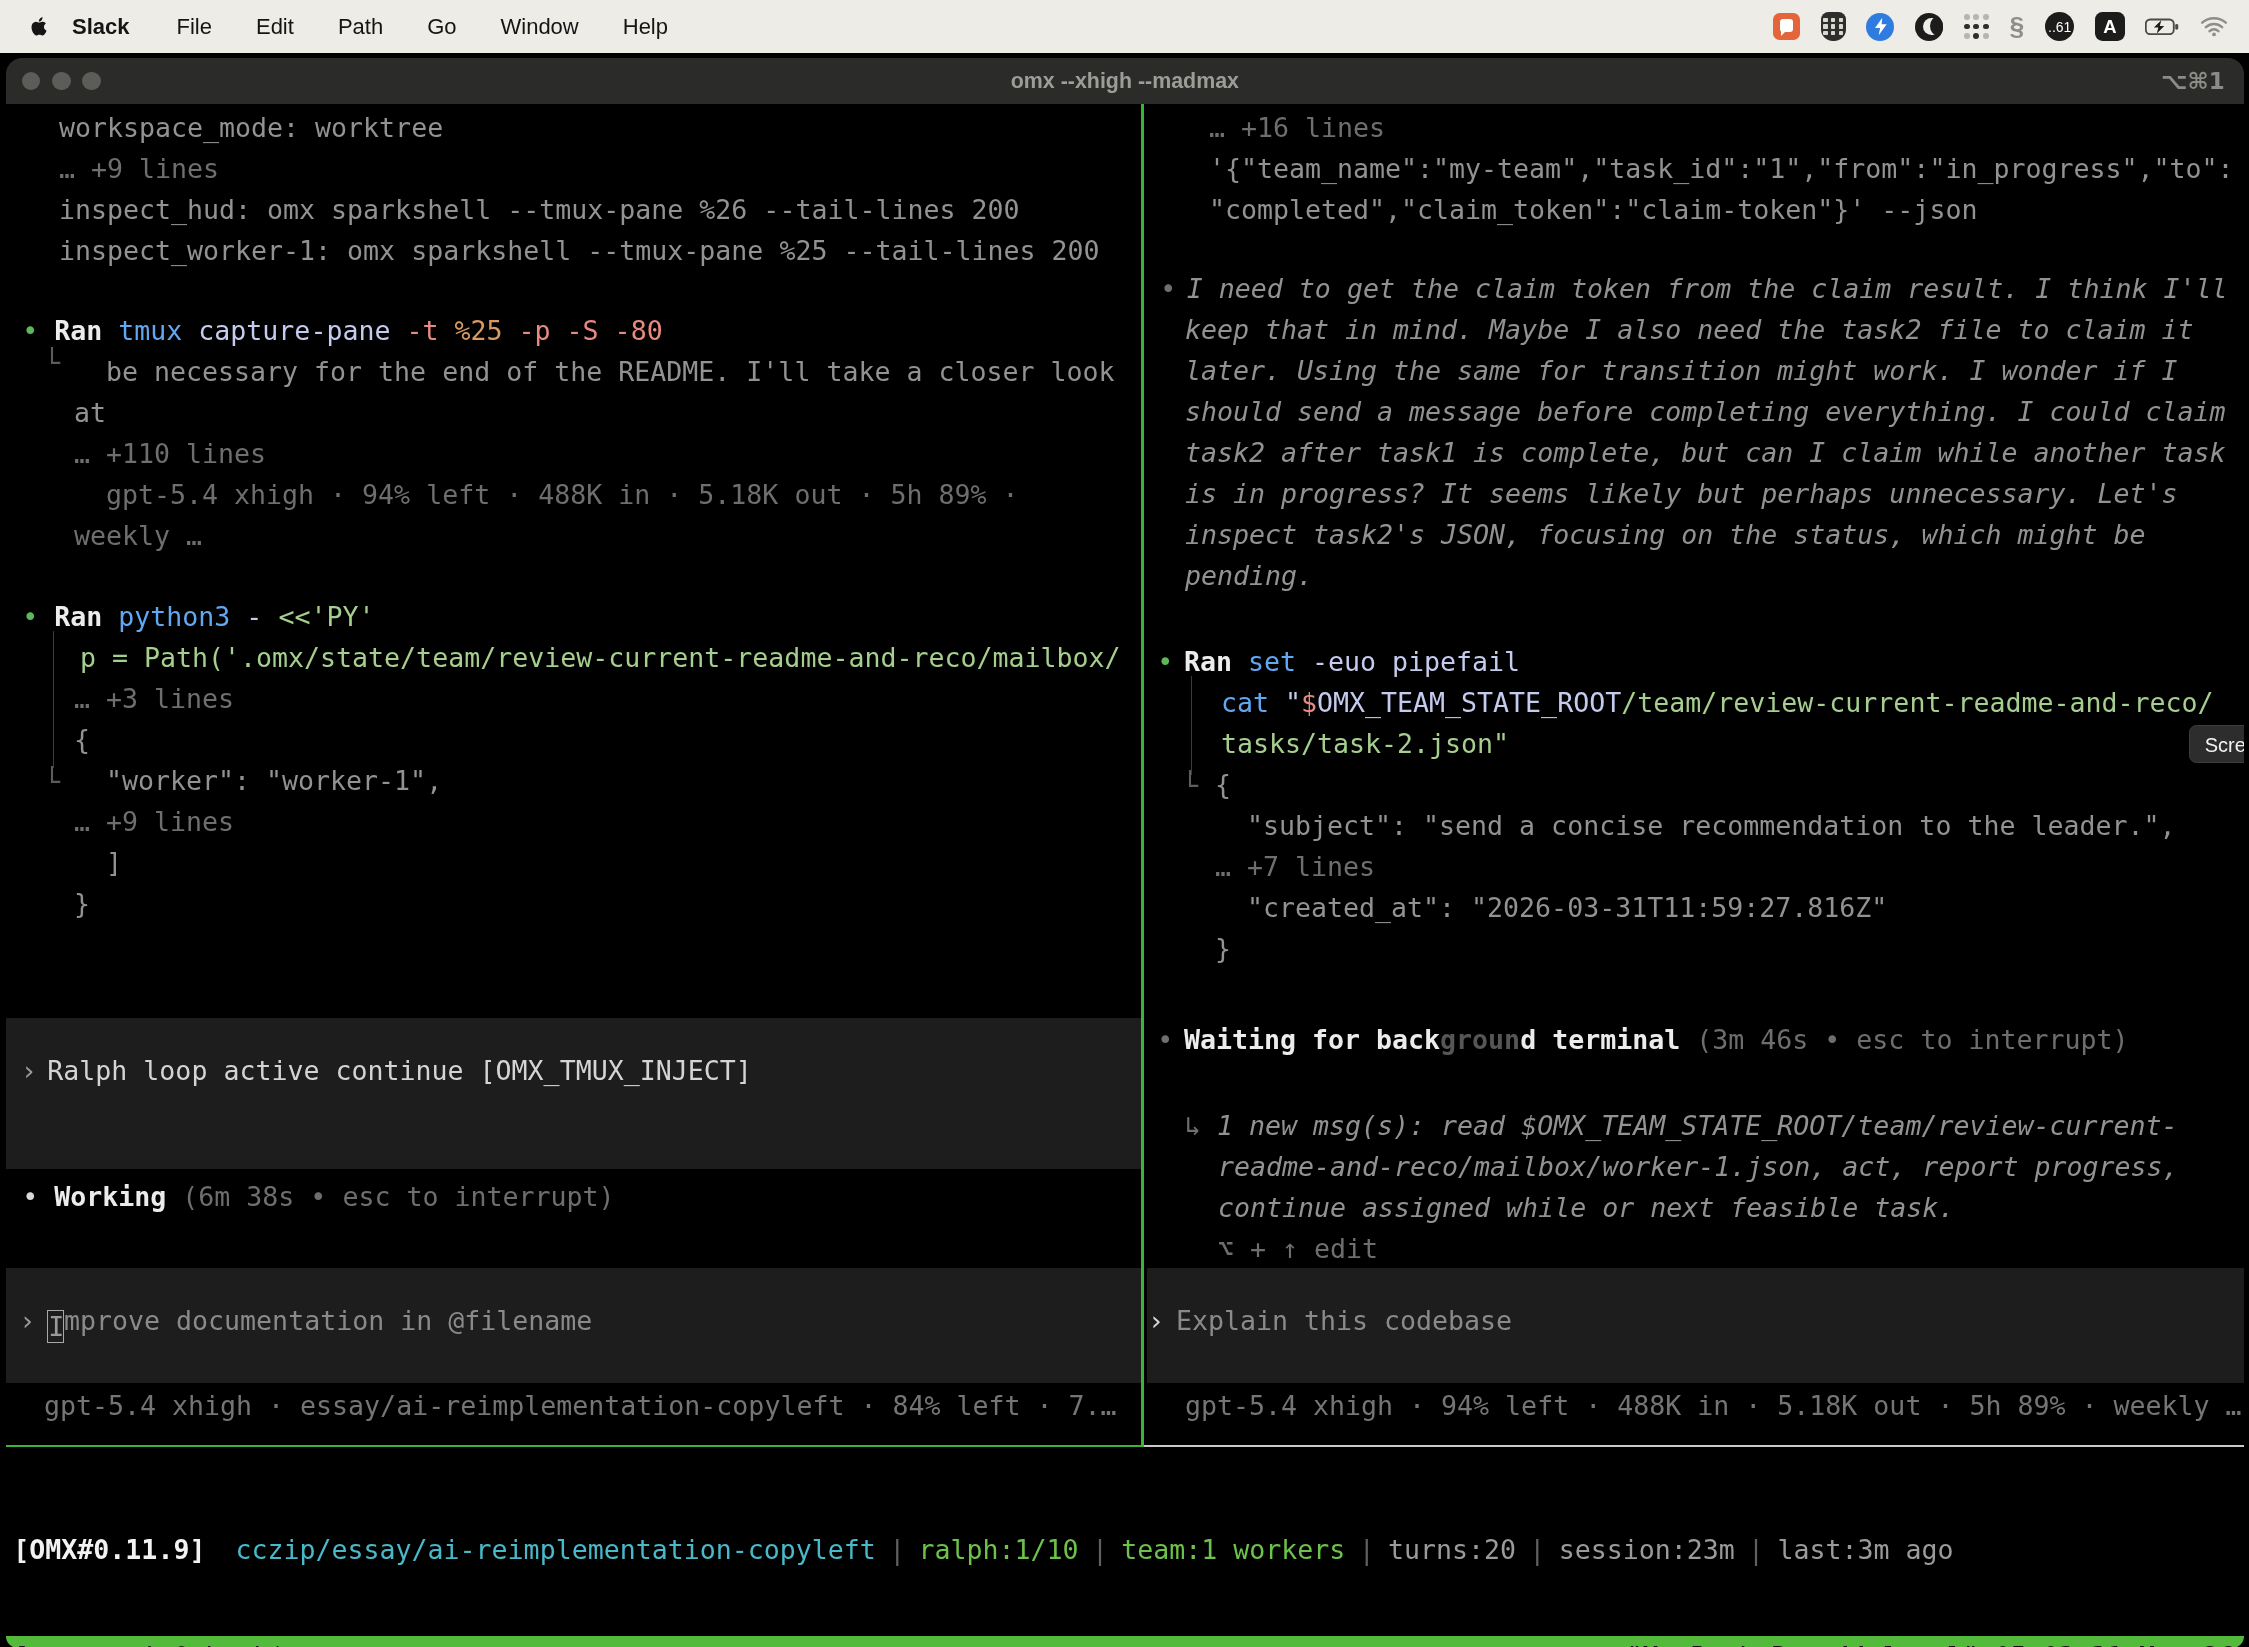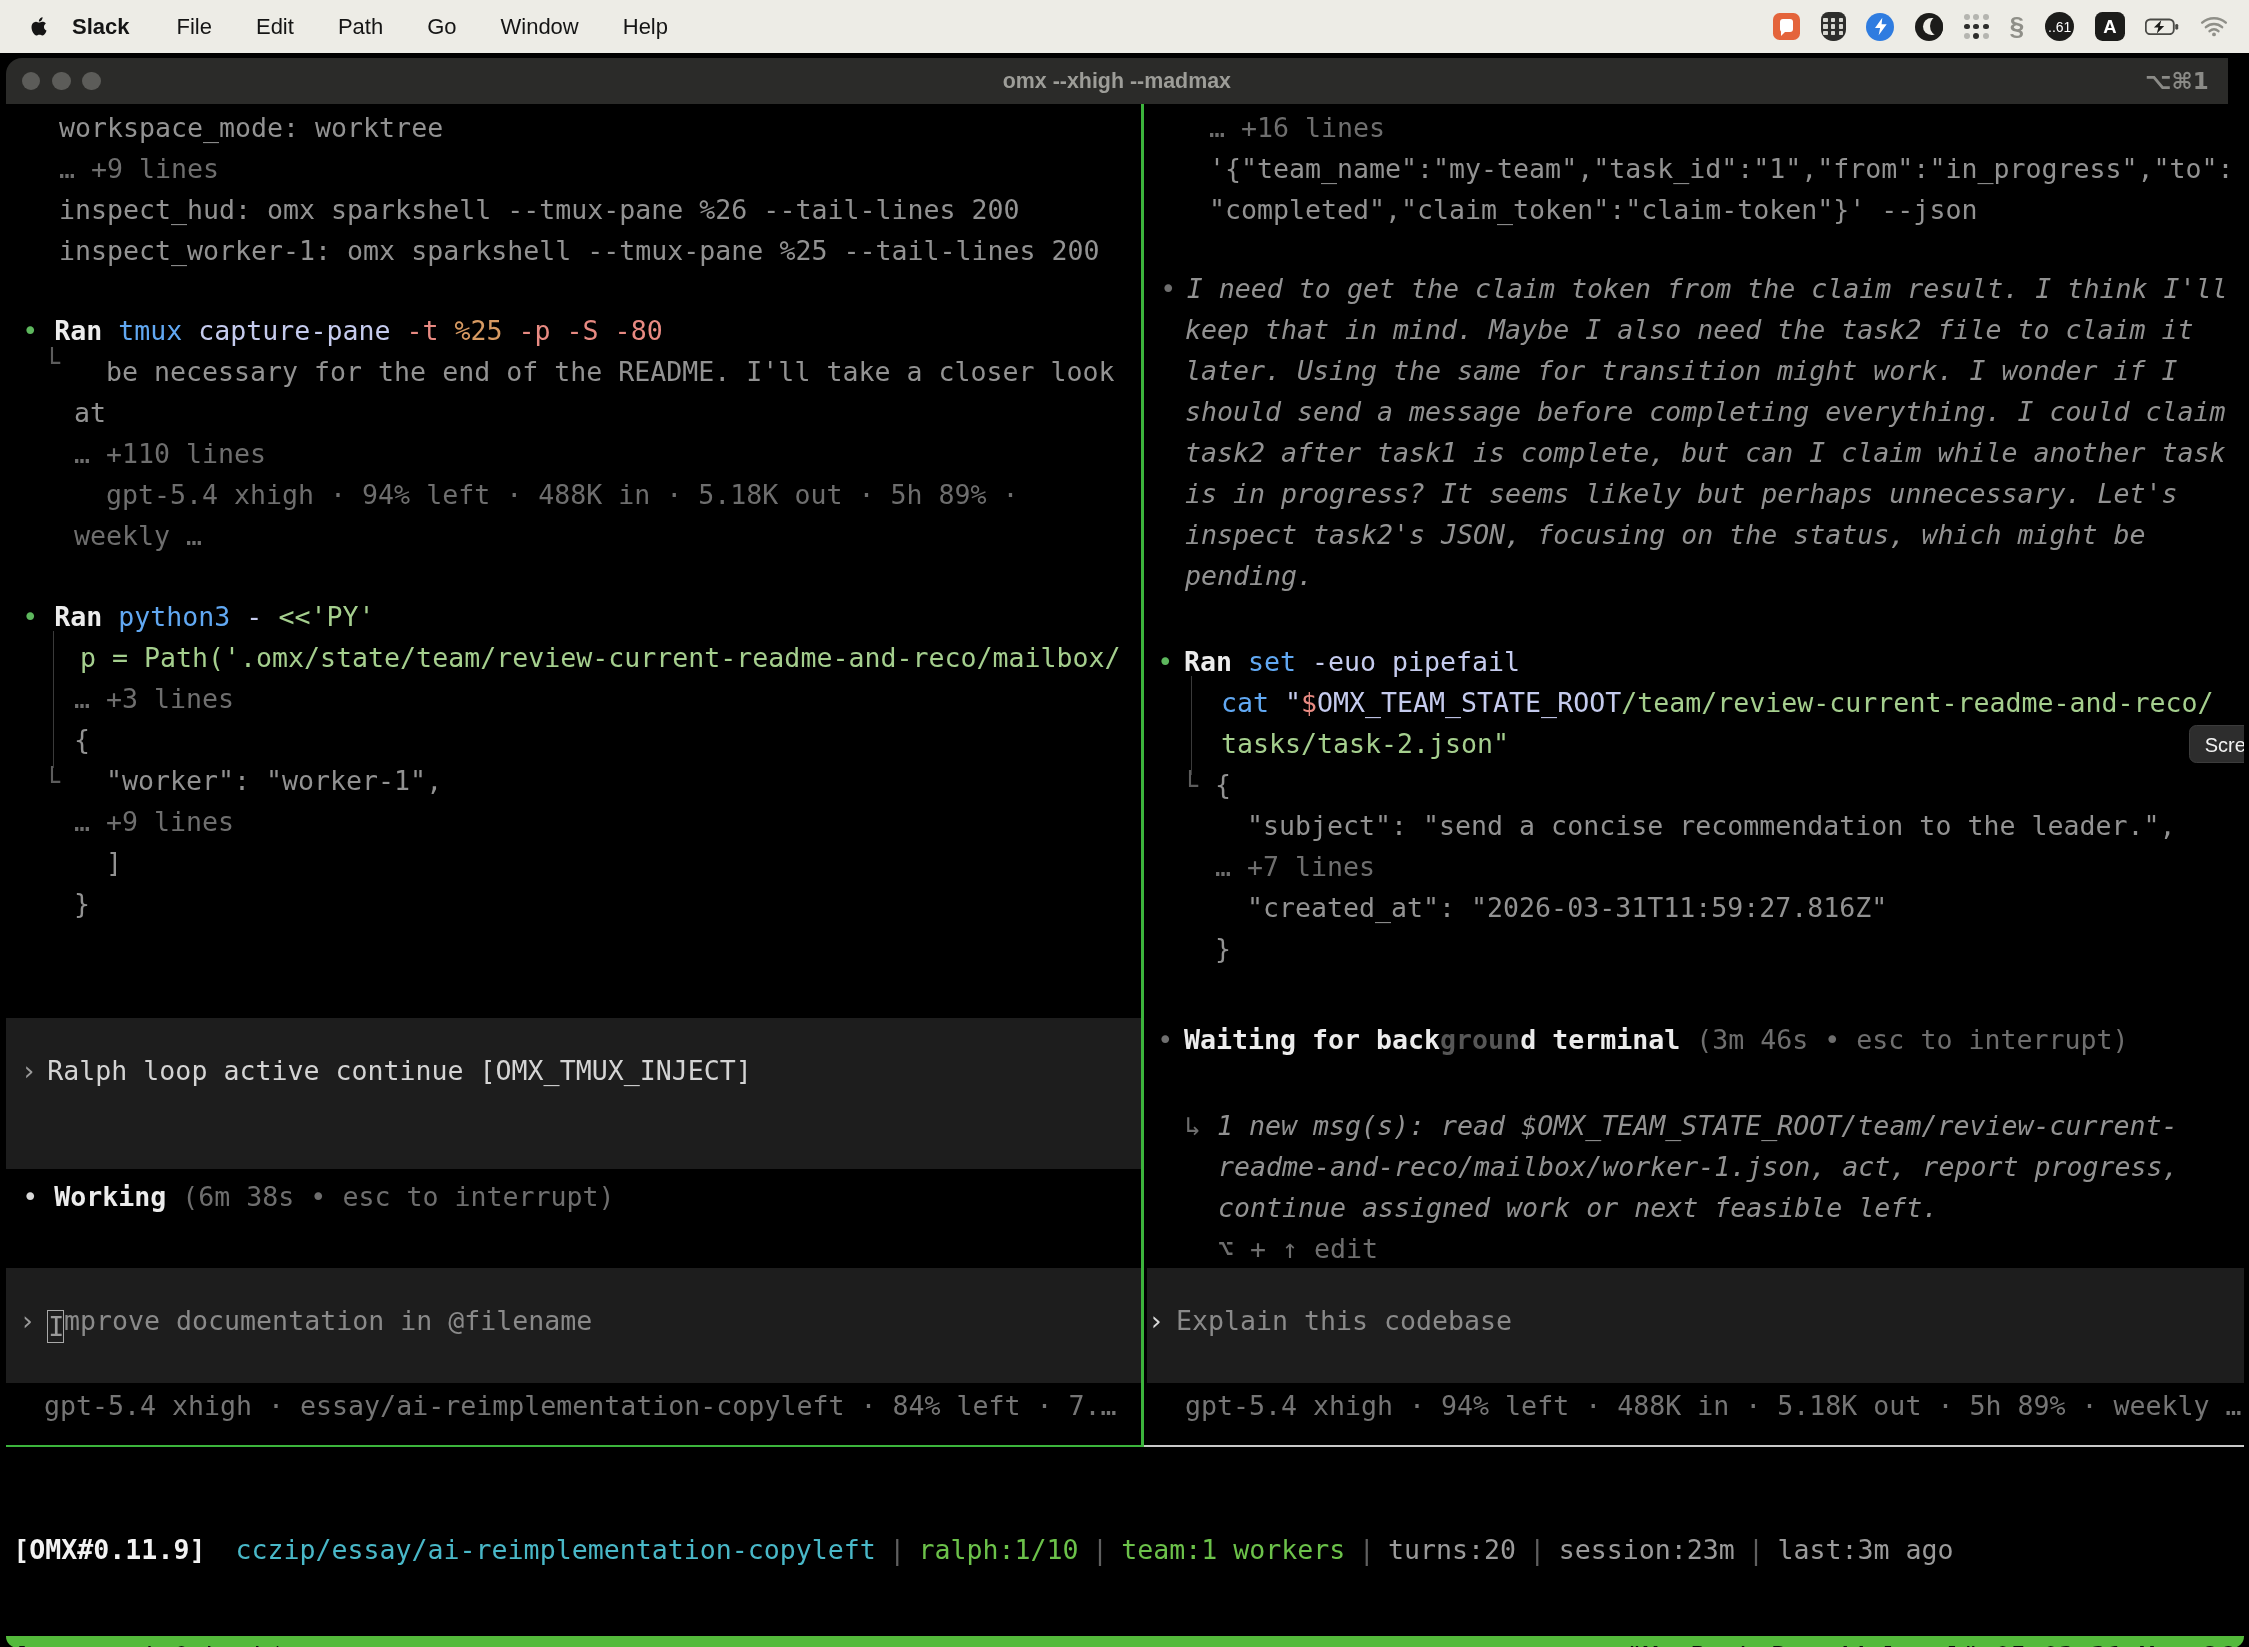--- a/index.html
+++ b/index.html
@@ -22,21 +22,21 @@
   .cres{width:28px;height:28px;border-radius:50%;background:#1c1c1a;position:relative;overflow:hidden;}
   .cres::before{content:"";position:absolute;right:2.2px;top:5.2px;width:17.7px;height:17.7px;border-radius:50%;background:#EDECE6;}
   .cres::after{content:"";position:absolute;right:-4.4px;top:3px;width:17.7px;height:20.7px;border-radius:50%;background:#1c1c1a;}
   .dots{display:grid;grid-template-columns:repeat(3,1fr);gap:3.7px;}
   .dots i{width:5.9px;height:5.9px;border-radius:50%;}
   .squig{color:#8f8f88;font-size:26.6px;font-weight:bold;}
   .cnt61{width:29.5px;height:29.5px;border-radius:50%;background:#1c1c1a;color:#fff;font-size:14px;display:flex;align-items:center;justify-content:center;font-family:"Liberation Sans",sans-serif;}
   .asq{width:29.5px;height:29.5px;border-radius:7.4px;background:#1c1c1a;color:#fff;font-size:18.5px;font-weight:bold;display:flex;align-items:center;justify-content:center;}
   
   .window{position:absolute;top:58px;left:5.9px;width:2238px;height:1590px;background:#000;border-radius:16px 16px 11.8px 11.8px;overflow:hidden;}
-  .titlebar{position:absolute;top:0;left:0;right:16px;height:46px;background:#2b2b29;display:flex;align-items:center;}
+  .titlebar{position:absolute;top:0;left:0;right:0;height:46px;background:#2b2b29;display:flex;align-items:center;}
   .tl-dots{display:flex;gap:11.8px;padding-left:16px;}
   .tl-dots i{width:18.5px;height:18.5px;border-radius:50%;background:#5c5c59;}
   .wtitle{position:absolute;left:0;right:0;text-align:center;color:#9d9d98;font-family:"Liberation Sans",sans-serif;font-size:21.4px;font-weight:bold;}
   .wshort{margin-left:auto;padding-right:19px;color:#8b8b87;font-family:"DejaVu Sans",sans-serif;font-size:23px;font-weight:bold;}
   
   .term{position:absolute;top:46px;left:0;right:0;bottom:0;background:#000;}
   .pane{position:absolute;top:0;height:1341px;overflow:hidden;}
   .pane-l{left:0;width:1135px;}
   .pane-r{left:1141px;width:1097px;}
   .vdiv{position:absolute;left:1135px;top:0;width:3px;height:1343px;background:#3cb43c;}
@@ -243,21 +243,21 @@
         <div class="tl res c-out">}</div>
       </div>
 
       <div class="blk" style="top:915px">
         <div class="tl rrow"><span class="blt blt-d">•</span><span class="c-wht">Waiting for back</span><span class="c-shim">groun</span><span class="c-wht">d terminal</span><span class="c-dim"> (3m 46s • esc to interrupt)</span></div>
       </div>
 
       <div class="blk" style="top:1001px">
         <div class="tl ncorner"><span class="c-dim">↳ </span><span class="it c-out">1 new msg(s): read $OMX_TEAM_STATE_ROOT/team/review-current-</span></div>
         <div class="tl ncont it c-out">readme-and-reco/mailbox/worker-1.json, act, report progress,</div>
-        <div class="tl ncont it c-out">continue assigned work or next feasible left.</div>
+        <div class="tl ncont it c-out">continue assigned while or next feasible task.</div>
         <div class="tl ncont c-dim">⌥ + ↑ edit</div>
       </div>
 
       <div class="band" style="top:1164px;height:115px">
         <div class="tl" style="padding-left:1px"><span class="chev" style="width:28px;color:#d8d8d8">›</span><span style="color:#8a8a8a">Explain this codebase</span></div>
       </div>
 
       <div class="status tl">gpt-5.4 xhigh · 94% left · 488K in · 5.18K out · 5h 89% · weekly …</div>
     </div>
 

